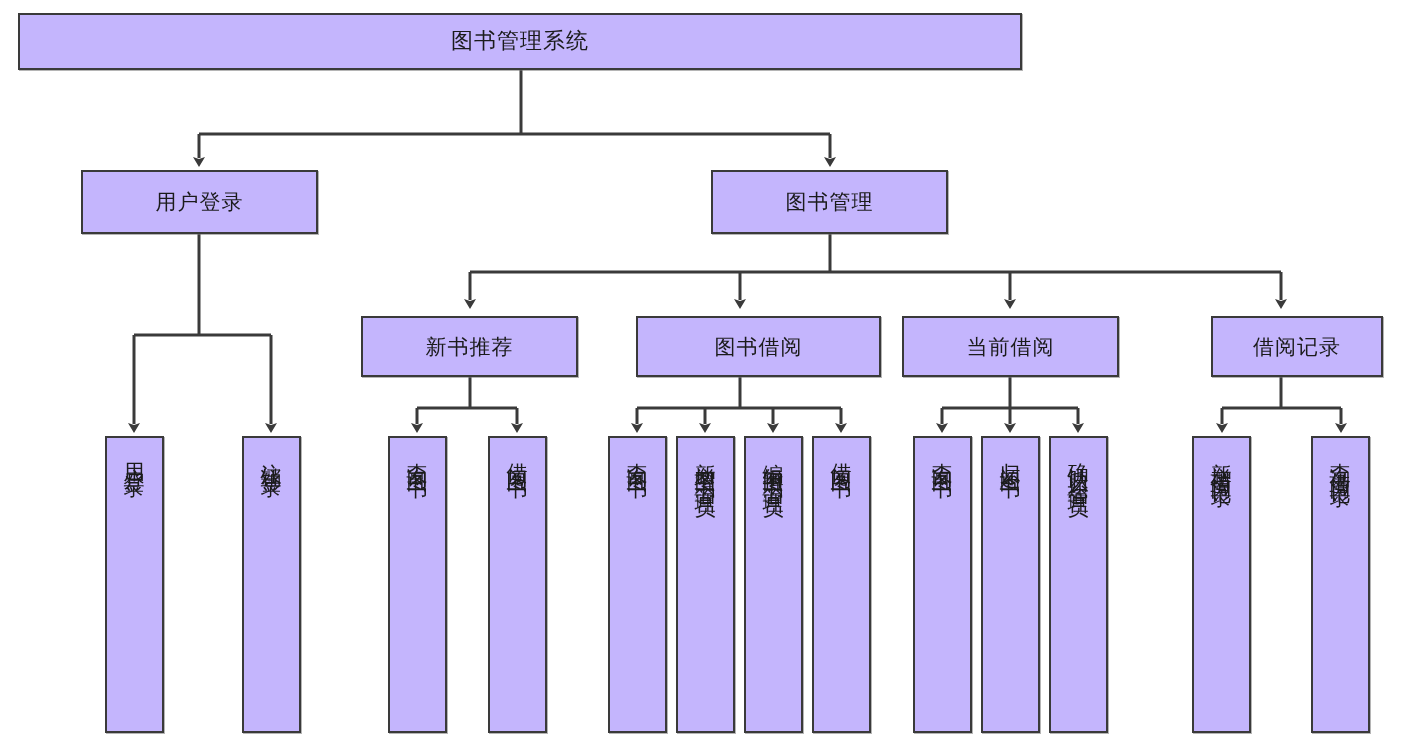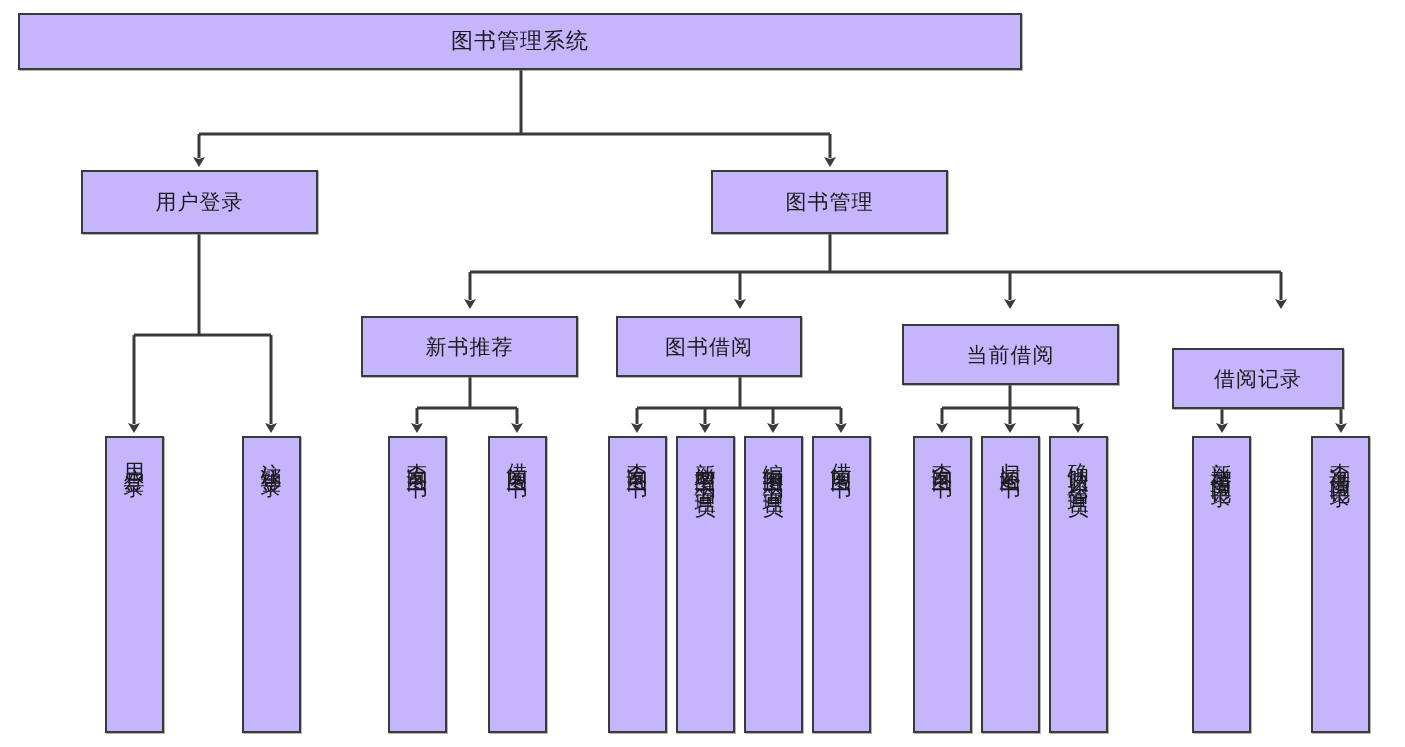--- a/index.html
+++ b/index.html
@@ -121,27 +121,27 @@
   <div class="node" style="left:81px;top:170px;width:237px;height:64px;">
     <span class="label">用户登录</span>
   </div>
   <div class="node" style="left:711px;top:170px;width:237px;height:64px;">
     <span class="label">图书管理</span>
   </div>
 
   <div class="node" style="left:361px;top:316px;width:217px;height:61px;">
     <span class="label">新书推荐</span>
   </div>
-  <div class="node" style="left:616px;top:316px;width:186px;height:61px;align-items:center;">
+  <div class="node" style="left:636px;top:316px;width:245px;height:61px;align-items:center;">
     <span class="label">图书借阅</span>
   </div>
-  <div class="node" style="left:902px;top:316px;width:217px;height:61px;margin-top:8px;">
+  <div class="node" style="left:902px;top:316px;width:217px;height:61px;">
     <span class="label">当前借阅</span>
   </div>
-  <div class="node" style="left:1172px;top:316px;width:172px;height:61px;margin-top:32px;">
+  <div class="node" style="left:1211px;top:316px;width:172px;height:61px;">
     <span class="label">借阅记录</span>
   </div>
 
   <div class="node leaf" style="left:105px;top:436px;width:59px;height:297px;">
     <span class="label">用户登录</span>
   </div>
   <div class="node leaf" style="left:242px;top:436px;width:59px;height:297px;">
     <span class="label">注销登录</span>
   </div>
 

